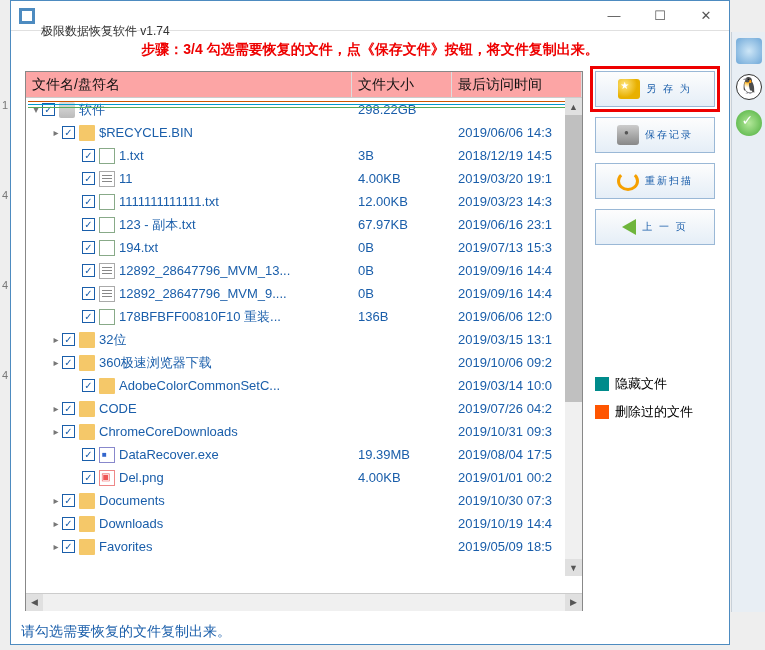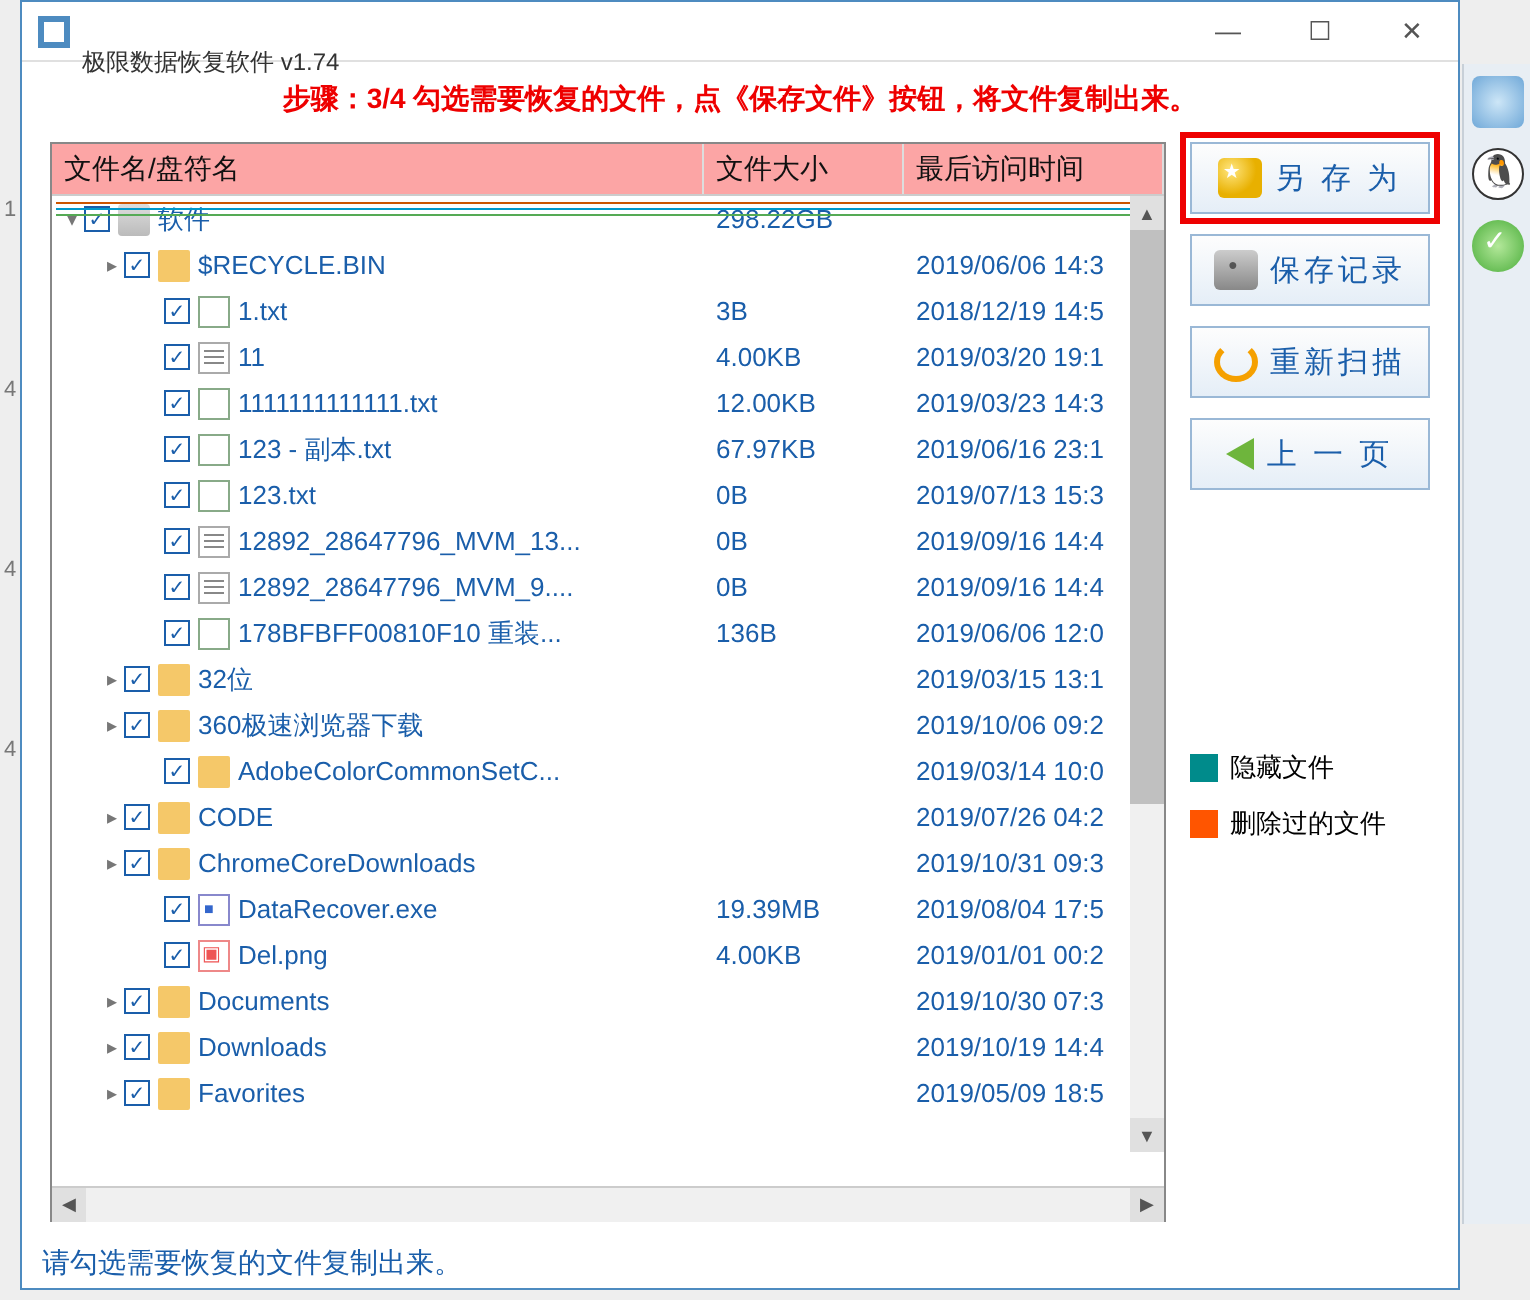--- a/index.html
+++ b/index.html
@@ -39,21 +39,21 @@
 .icon.img::before { content:"▣"; color:#e55; font-size:10px; position:relative; top:-3px; left:1px; }
 .label { overflow: hidden; text-overflow: ellipsis; }
 .hscroll { height: 17px; background: #f0f0f0; border-top: 1px solid #ccc; display: flex; align-items: center; }
 .hscroll .sbtn { width: 17px; height: 17px; background: #e0e0e0; display:flex; align-items:center; justify-content:center; font-size:9px; color:#555; }
 .hscroll .strack { flex:1; height:17px; background:#f0f0f0; }
 .vscroll { position:absolute; right:0; top:0; bottom:17px; width:17px; background:#f0f0f0; display:flex; flex-direction:column; }
 .vscroll .sbtn { height:17px; background:#e0e0e0; display:flex; align-items:center; justify-content:center; font-size:9px; color:#555; }
 .vscroll .sthumb { background:#c0c0c0; height:60%; margin-top:0; }
 .vscroll .strack { flex:1; }
 .sidepanel { width: 120px; display: flex; flex-direction: column; }
-.actbtn { height: 36px; margin-bottom: 10px; border: 1px solid #9ab8d6; background: linear-gradient(#fdfdfd,#e5eef7); display: flex; align-items: center; justify-content: center; gap: 6px; font-size: 15px; color: #1a5eaa; cursor: pointer; letter-spacing: 2px; }
+.actbtn { height: 36px; margin-bottom: 10px; border: 1px solid #9ab8d6; background: linear-gradient(#fdfdfd,#e5eef7); display: flex; align-items: center; justify-content: center; gap: 6px; font-size: 10px; color: #1a5eaa; cursor: pointer; letter-spacing: 2px; }
 .actbtn.hl { outline: 3px solid #e00; outline-offset: 2px; }
 .actbtn .bicon { width: 22px; height: 20px; }
 .bicon.save { background: radial-gradient(circle at 30% 30%, #ffe680, #e8b000 60%); border-radius: 3px; position: relative; }
 .bicon.save::after { content:"★"; color:#fff; font-size:10px; position:absolute; left:2px; top:1px; }
 .bicon.record { background: linear-gradient(#ccc,#888); border-radius:3px; position:relative; }
 .bicon.record::after { content:"●"; color:#555; font-size:8px; position:absolute; left:7px; top:3px; }
 .bicon.rescan { border:3px solid #f5a000; border-top-color:transparent; border-radius:50%; }
 .bicon.prev { width:0; height:0; border-top:8px solid transparent; border-bottom:8px solid transparent; border-right:14px solid #6eb53c; background:none; }
 .legend { margin-top: 120px; font-size: 13px; }
 .legend .leg { display:flex; align-items:center; gap:6px; margin-bottom: 10px; }
@@ -156,21 +156,21 @@
                 <span class="label">123 - 副本.txt</span>
               </div>
               <div class="sizecell">67.97KB</div>
               <div class="timecell">2019/06/16 23:1</div>
             </div>
             <div class="row">
               <div class="namecell" style="padding-left: 44px;">
                 <span class="arrow"></span>
                 <span class="chk"></span>
                 <span class="icon txtcolor"></span>
-                <span class="label">123.txt</span>
+                <span class="label">194.txt</span>
               </div>
               <div class="sizecell">0B</div>
               <div class="timecell">2019/07/13 15:3</div>
             </div>
             <div class="row">
               <div class="namecell" style="padding-left: 44px;">
                 <span class="arrow"></span>
                 <span class="chk"></span>
                 <span class="icon txt"></span>
                 <span class="label">12892_28647796_MVM_13...</span>

